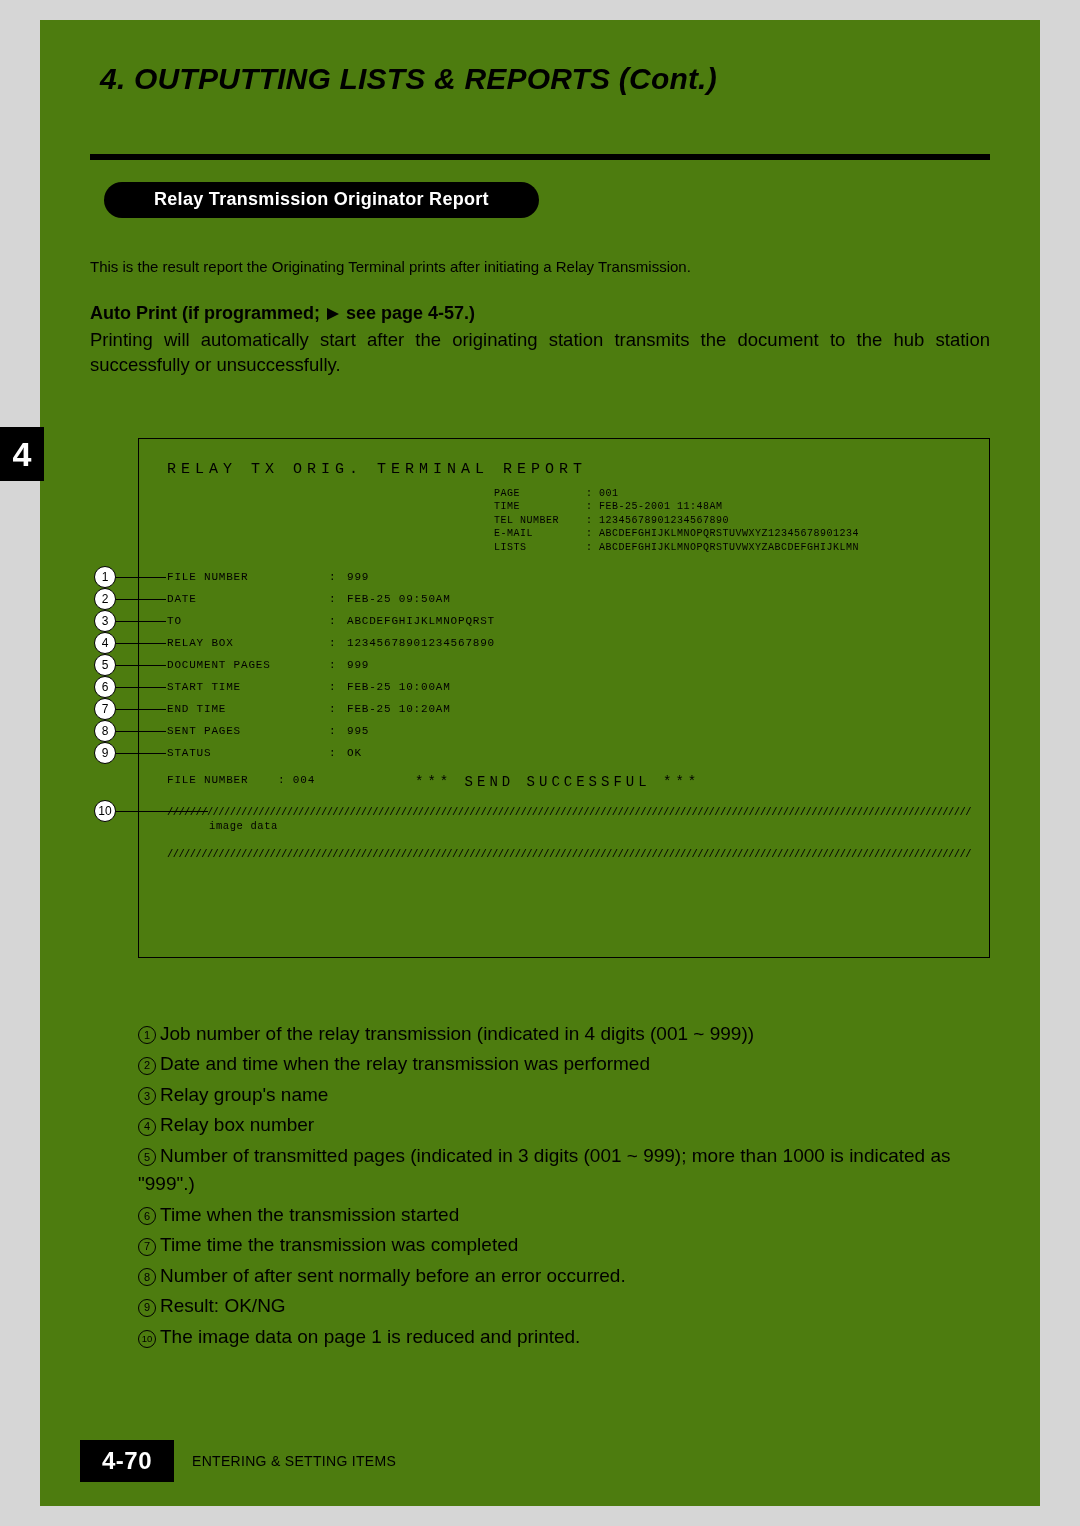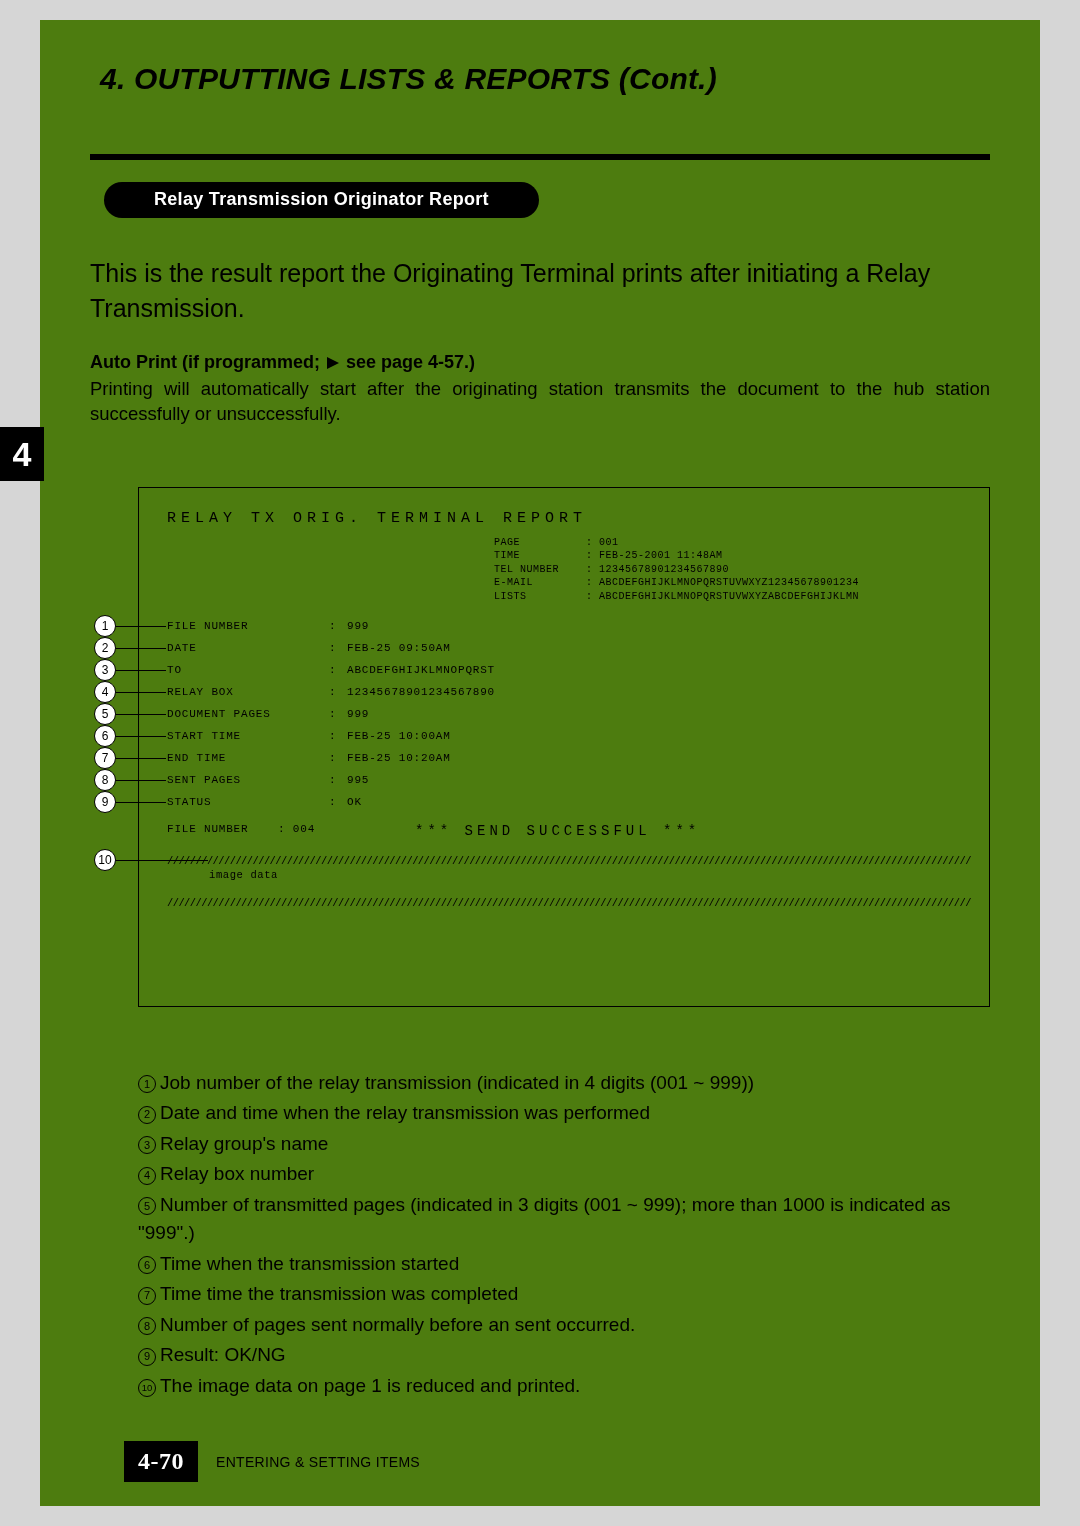--- a/index.html
+++ b/index.html
@@ -40,21 +40,21 @@
     background: #000;
     color: #fff;
     font-weight: bold;
     font-size: 18px;
     padding: 7px 50px 8px 50px;
     border-radius: 18px;
     letter-spacing: 0.3px;
   }
   .intro {
     margin-top: 38px;
-    font-size: 25px;
+    font-size: 15px;
     line-height: 1.4;
     font-family: Arial, Helvetica, sans-serif;
   }
   .auto-head {
     margin-top: 26px;
     font-size: 18px;
     font-weight: bold;
   }
   .tri {
     display: inline-block;
@@ -205,24 +205,23 @@
     left: 40px;
     bottom: 24px;
     display: flex;
     align-items: center;
   }
   .footer .pn {
     background: #000;
     color: #fff;
     font-weight: bold;
     font-size: 24px;
-    padding: 7px 14px;
-    font-family: Liberation Serif, serif;
+    padding: 7px 22px;
+    font-family: Liberation Sans, sans-serif;
     letter-spacing: 0.5px;
-    margin-left: 44px;
   }
   .footer .ft {
     margin-left: 18px;
     font-size: 14px;
     letter-spacing: 0.3px;
   }
 </style>
 </head>
 <body>
 
@@ -355,21 +354,21 @@
   </div>
 
   <div class="legend">
     <p><span class="circ">1</span><span>Job number of the relay transmission (indicated in 4 digits (001 ~ 999))</span></p>
     <p><span class="circ">2</span><span>Date and time when the relay transmission was performed</span></p>
     <p><span class="circ">3</span><span>Relay group's name</span></p>
     <p><span class="circ">4</span><span>Relay box number</span></p>
     <p><span class="circ">5</span><span>Number of transmitted pages (indicated in 3 digits (001 ~ 999); more than 1000 is indicated as "999".)</span></p>
     <p><span class="circ">6</span><span>Time when the transmission started</span></p>
     <p><span class="circ">7</span><span>Time time the transmission was completed</span></p>
-    <p><span class="circ">8</span><span>Number of pages sent normally before an sent occurred.</span></p>
+    <p><span class="circ">8</span><span>Number of after sent normally before an error occurred.</span></p>
     <p><span class="circ">9</span><span>Result:  OK/NG</span></p>
     <p><span class="circ small">10</span><span>The image data on page 1 is reduced and printed.</span></p>
   </div>
 
   <div class="footer">
     <div class="pn">4-70</div>
     <div class="ft">ENTERING &amp; SETTING ITEMS</div>
   </div>
 
 </div>

